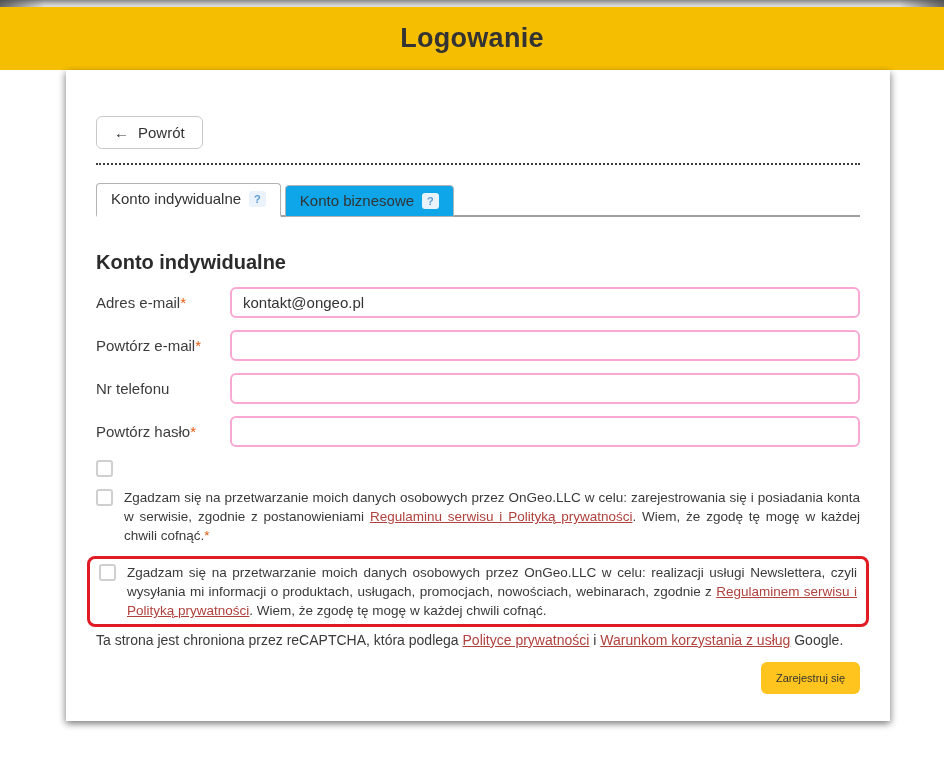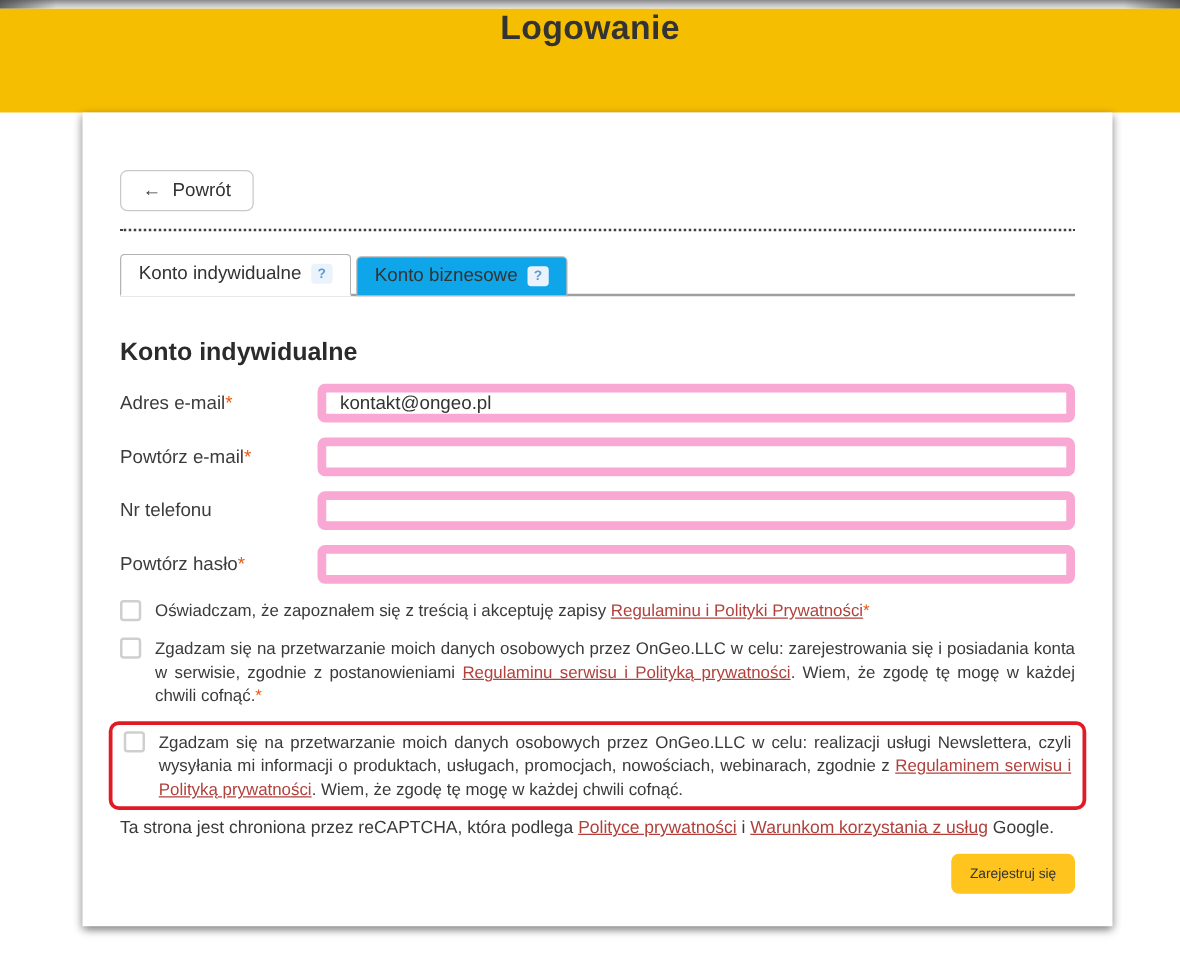--- a/index.html
+++ b/index.html
@@ -10,23 +10,23 @@
     color: #3a3a3a;
     overflow: hidden;
   }
   .top-strip {
     height: 7px;
     background:
       linear-gradient(to right, rgba(60,60,60,.75) 0, rgba(60,60,60,0) 45px, rgba(60,60,60,0) calc(100% - 45px), rgba(60,60,60,.75) 100%),
       linear-gradient(to bottom, #8a8a8a 0%, #c2c2c2 55%, #e3e3e3 100%);
   }
   .header {
-    height: 83px;
+    height: 63px;
     background: #F5BE00;
-    display: flex; justify-content: center;
+    display: flex; align-items: center; justify-content: center;
   }
   .header h1 {
     font-size: 27px; font-weight: bold; color: #333333; letter-spacing: .3px;
   }
   .card {
     width: 824px; height: 651px;
     margin-left: 66px;
     background: #ffffff;
     box-shadow: 0 3px 7px rgba(0,0,0,.35), -3px 2px 6px rgba(0,0,0,.12), 3px 2px 6px rgba(0,0,0,.12);
     padding: 46px 30px 24px 30px;
@@ -81,26 +81,25 @@
   .form-row {
     display: flex; align-items: center;
     margin-bottom: 12px;
   }
   .form-row label {
     width: 134px; flex-shrink: 0;
     font-size: 15px; color: #3c3c3c;
   }
   .form-row input {
     flex: 1; height: 31px;
-    border: 7px solid #f9a8d4; border-radius: 6px;
+    border: 2px solid #f9a8d4; border-radius: 6px;
     padding: 0 11px;
     font-family: inherit; font-size: 15px; color: #333333;
     outline: none;
     background: #ffffff;
-    margin-left: 24px;
   }
   .asterisk { color: #E8590C; }
   .consents { margin-top: 9px; }
   .consent-row {
     display: flex; align-items: flex-start; gap: 11px;
     margin-bottom: 11px;
   }
   .checkbox {
     width: 17px; height: 17px; flex-shrink: 0;
     border: 2px solid #cfcfcf; border-radius: 3px;
@@ -179,21 +178,20 @@
     </div>
     <div class="form-row">
       <label><span>Powtórz hasło</span><span class="asterisk">*</span></label>
       <input type="text" value="" style="">
     </div>
   </div>
 
   <div class="consents">
     <div class="consent-row">
       <div class="checkbox"></div>
-      <div class="consent-text"><span>Oświadczam, że zapoznałem się z treścią i akceptuję zapisy </span><a href="#" class="link">Regulaminu i Polityki Prywatności</a><span class="asterisk">*</span></div>
     </div>
     <div class="consent-row">
       <div class="checkbox"></div>
       <div class="consent-text"><span>Zgadzam się na przetwarzanie moich danych osobowych przez OnGeo.LLC w celu: zarejestrowania się i posiadania konta w serwisie, zgodnie z postanowieniami </span><a href="#" class="link">Regulaminu serwisu i Polityką prywatności</a><span>. Wiem, że zgodę tę mogę w każdej chwili cofnąć.</span><span class="asterisk">*</span></div>
     </div>
     <div class="consent-highlight">
       <div class="consent-row">
         <div class="checkbox"></div>
         <div class="consent-text"><span>Zgadzam się na przetwarzanie moich danych osobowych przez OnGeo.LLC w celu: realizacji usługi Newslettera, czyli wysyłania mi informacji o produktach, usługach, promocjach, nowościach, webinarach, zgodnie z </span><a href="#" class="link">Regulaminem serwisu i Polityką prywatności</a><span>. Wiem, że zgodę tę mogę w każdej chwili cofnąć.</span></div>
       </div>

